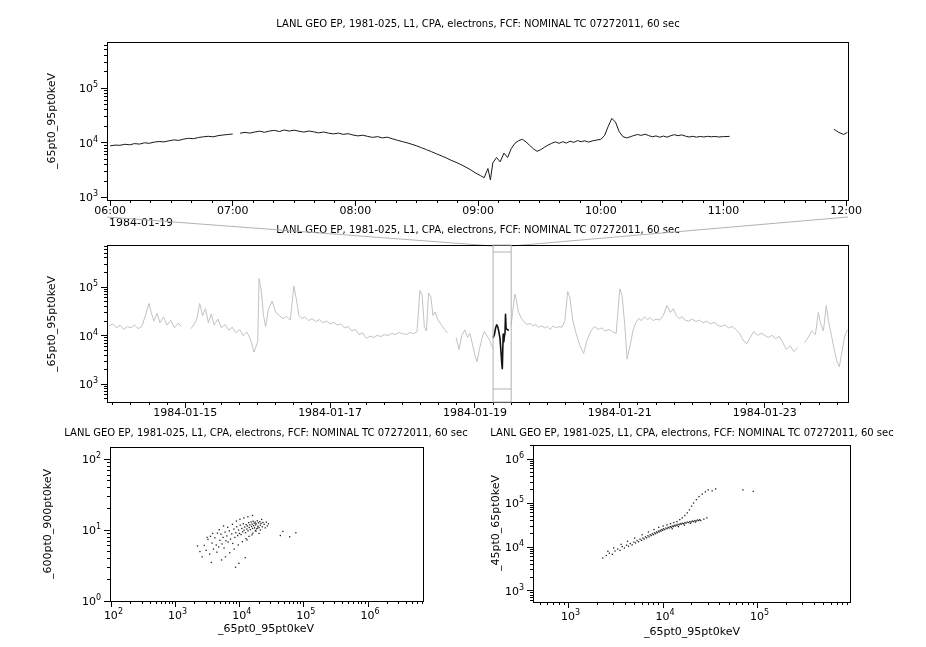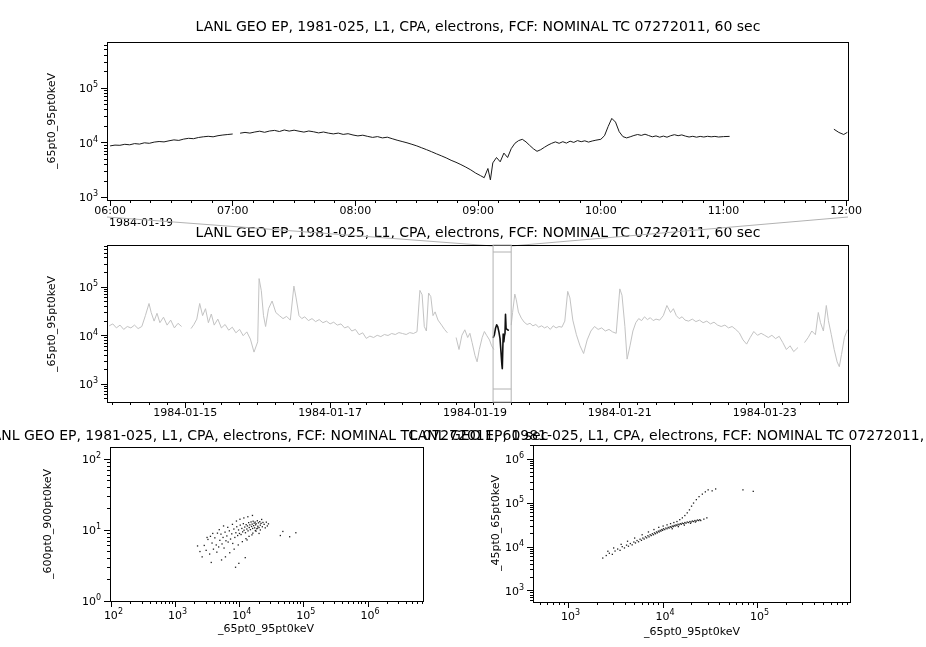--- a/index.html
+++ b/index.html
@@ -1,18 +1,18 @@
 <!DOCTYPE html>
 <html><head>
 <meta charset="utf-8">
 <style>
   html,body{margin:0;padding:0;background:#ffffff;}
   .figure{position:relative;width:926px;height:647px;background:#ffffff;overflow:hidden;
           font-family:"DejaVu Sans","Liberation Sans",sans-serif;color:#000;}
-  .title{position:absolute;font-size:14px;white-space:nowrap;transform:translateX(-50%);}
+  .title{position:absolute;font-size:10px;white-space:nowrap;transform:translateX(-50%);}
   .ylab{position:absolute;font-size:11px;white-space:nowrap;transform:translate(-50%,-50%) rotate(-90deg);}
   .xlab{position:absolute;font-size:11px;white-space:nowrap;transform:translateX(-50%);}
   .xdate{position:absolute;font-size:11px;white-space:nowrap;}
   svg{position:absolute;left:0;top:0;}
 </style>
 </head>
 <body>
 
 <div class="figure">
 

